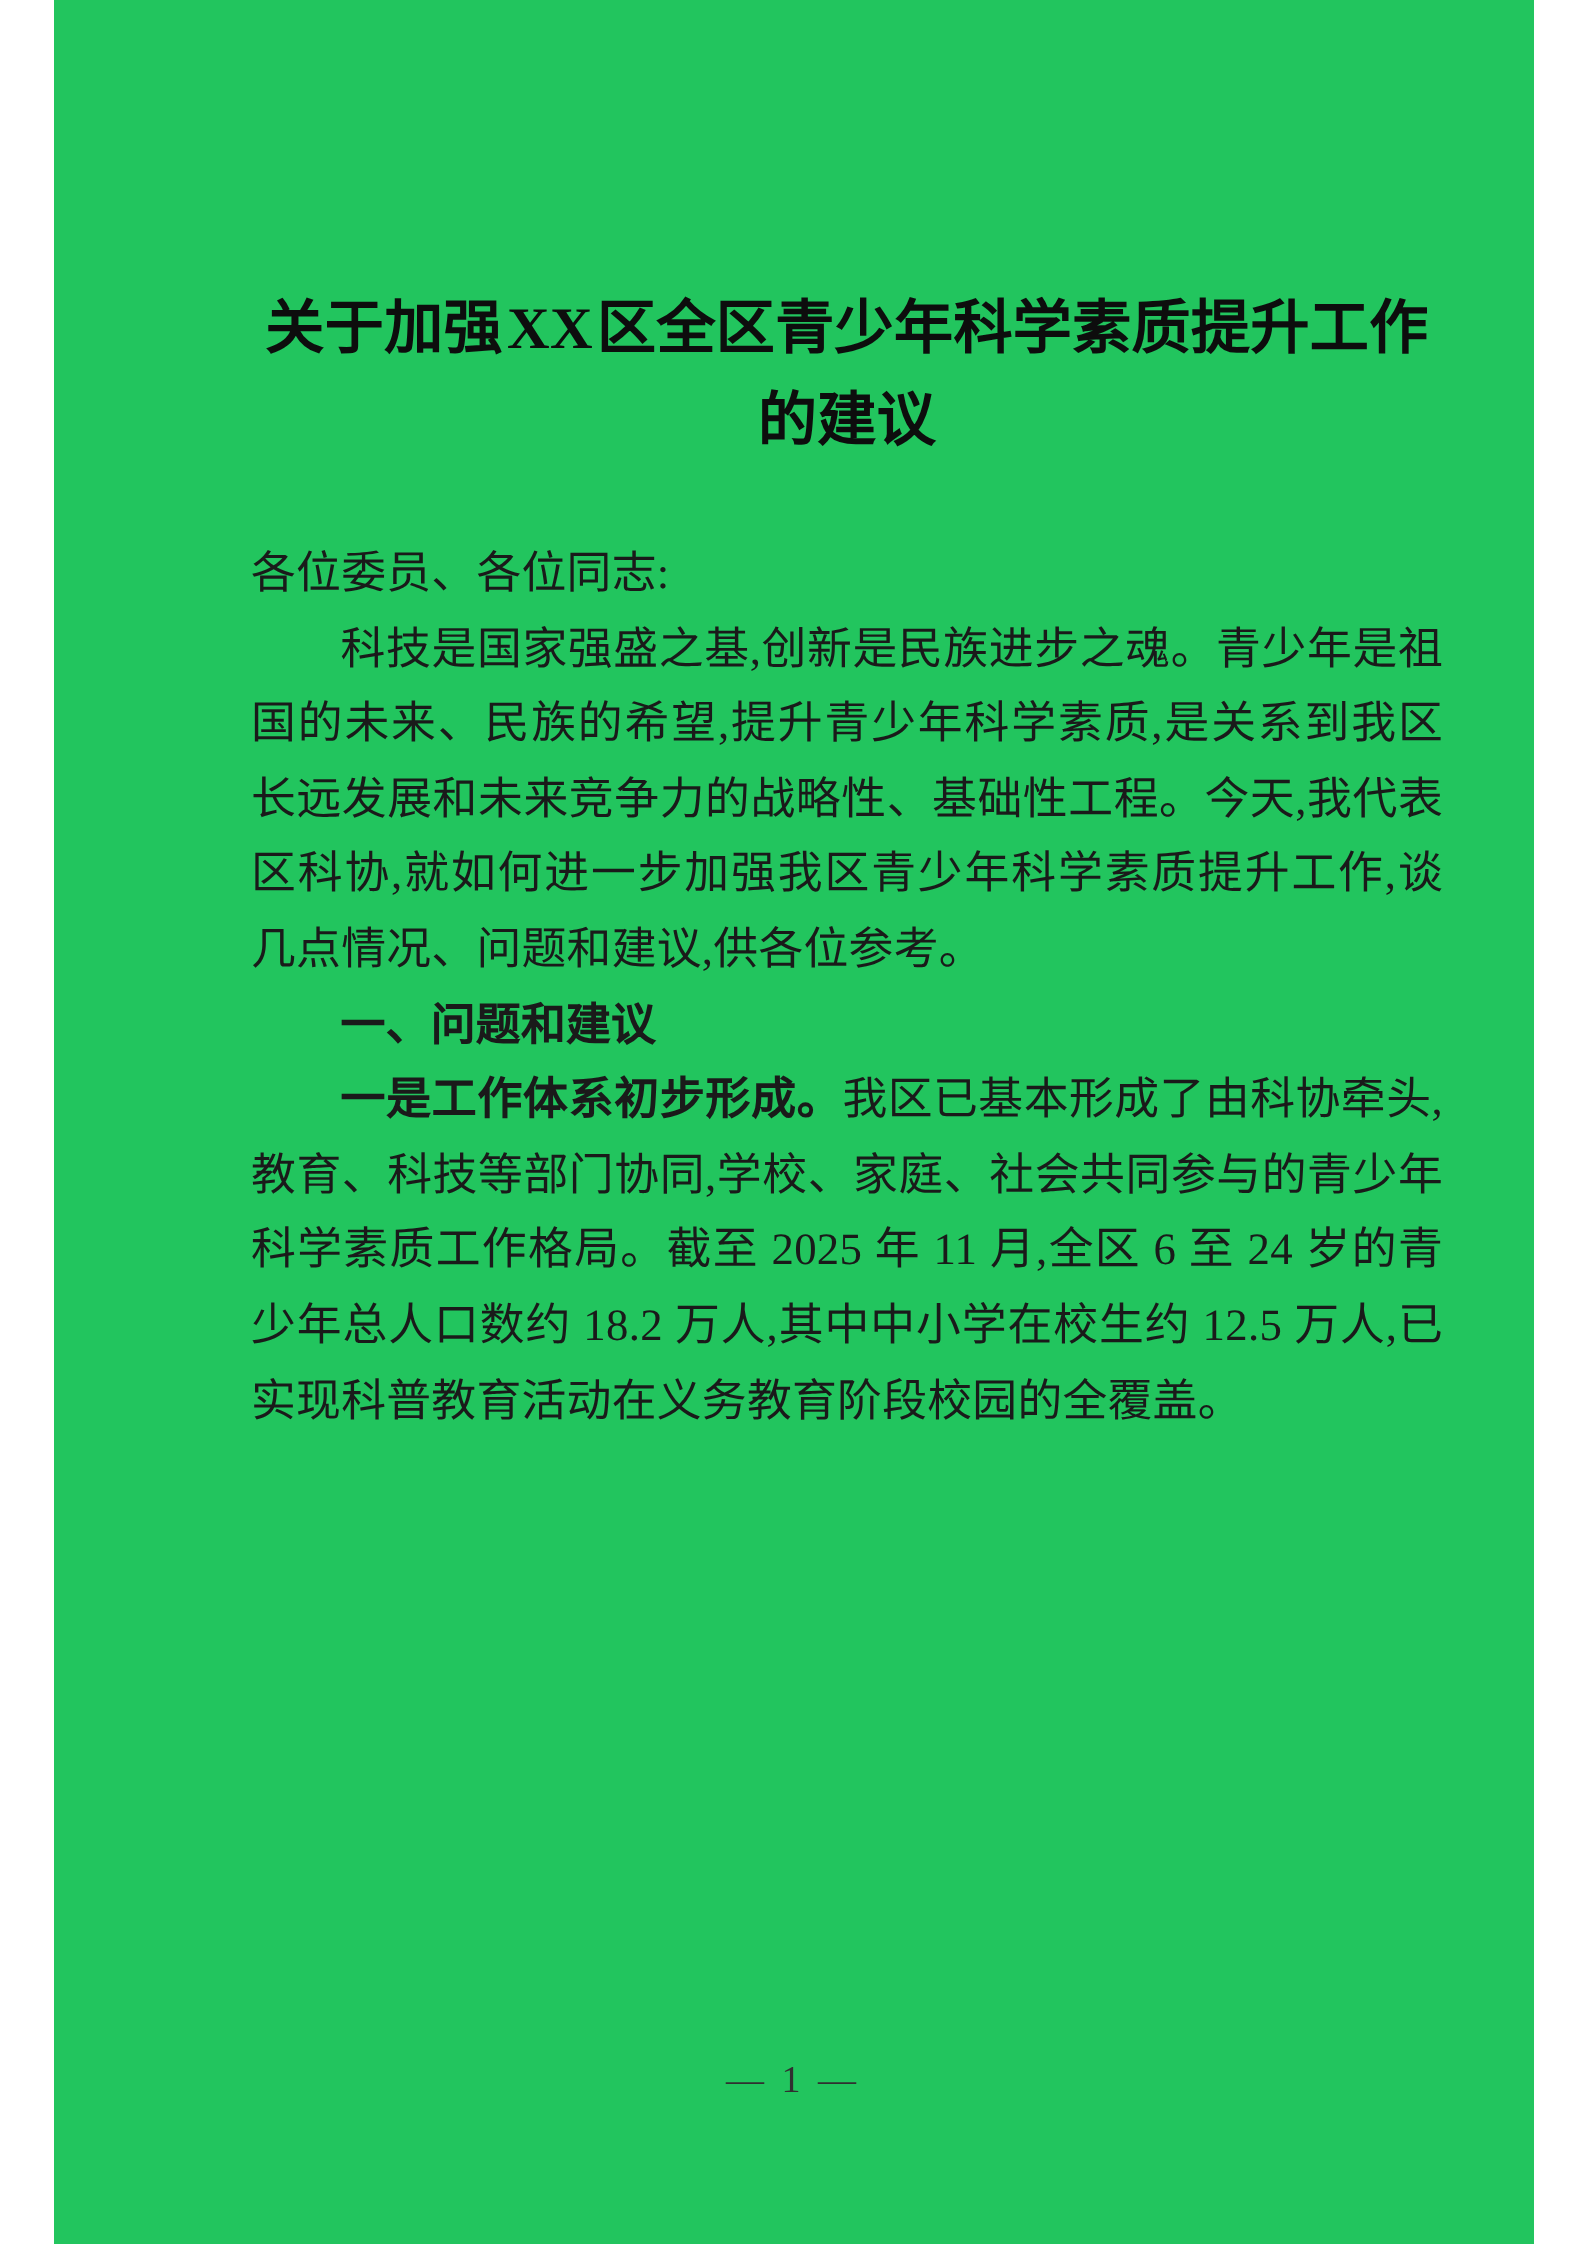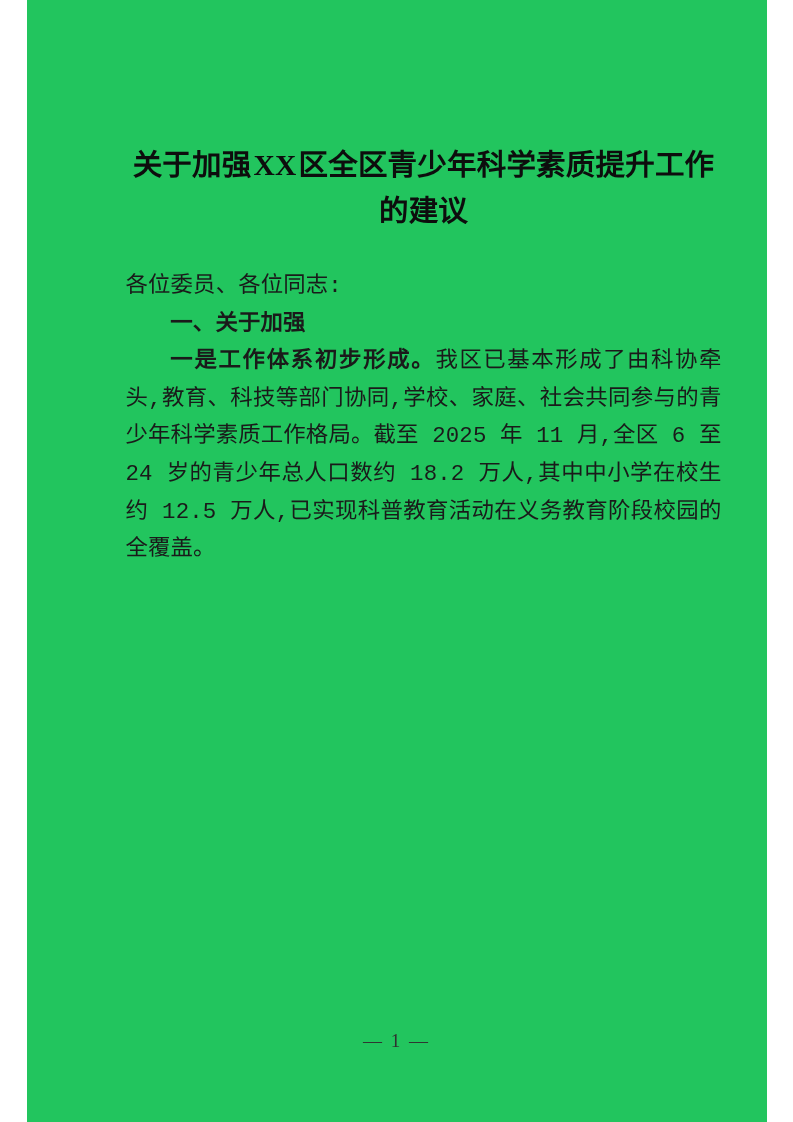--- a/index.html
+++ b/index.html
@@ -54,21 +54,21 @@
   
   .body-block {
     position: absolute;
     top: 268px;
     left: 0;
     width: 596px;
   }
   p.para {
     margin: 0;
     padding: 0;
-    font-family: Liberation Mono, monospace;
+    font-family: Liberation Serif, serif;
     font-size: 22.4px;
     line-height: 37.6px;
     text-align: justify;
     text-justify: inter-ideograph;
     letter-spacing: 0.15px;
     color: #1a1a1a;
   }
   p.para.indent {
     text-indent: 2em;
   }
@@ -104,22 +104,23 @@
 <div class="page">
 
   <div class="content">
 
     <h1 class="doc-title"><span>关于加强</span><span class="latin">XX</span><span>区全区青少年科学素质提升工作的建议</span></h1>
 
     <div class="body-block">
 
       <p class="para noindent">各位委员、各位同志:</p>
 
+      <p class="para indent">科技是国家强盛之基,创新是民族进步之魂。青少年是祖国的未来、民族的希望,提升青少年科学素质,是关系到我区长远发展和未来竞争力的战略性、基础性工程。今天,我代表区科协,就如何进一步加强我区青少年科学素质提升工作,谈几点情况、问题和建议,供各位参考。</p>
 
-      <p class="para indent heading-1">一、关于加强</p>
+      <p class="para indent heading-1">一、问题和建议</p>
 
 
       <p class="para indent"><span class="lead-bold">一是工作体系初步形成。</span><span>我区已基本形成了由科协牵头,教育、科技等部门协同,学校、家庭、社会共同参与的青少年科学素质工作格局。截至 2025 年 11 月,全区 6 至 24 岁的青少年总人口数约 18.2 万人,其中中小学在校生约 12.5 万人,已实现科普教育活动在义务教育阶段校园的全覆盖。</span></p>
 
 
     </div>
 
   </div>
 
   <div class="page-footer">— 1 —</div>

